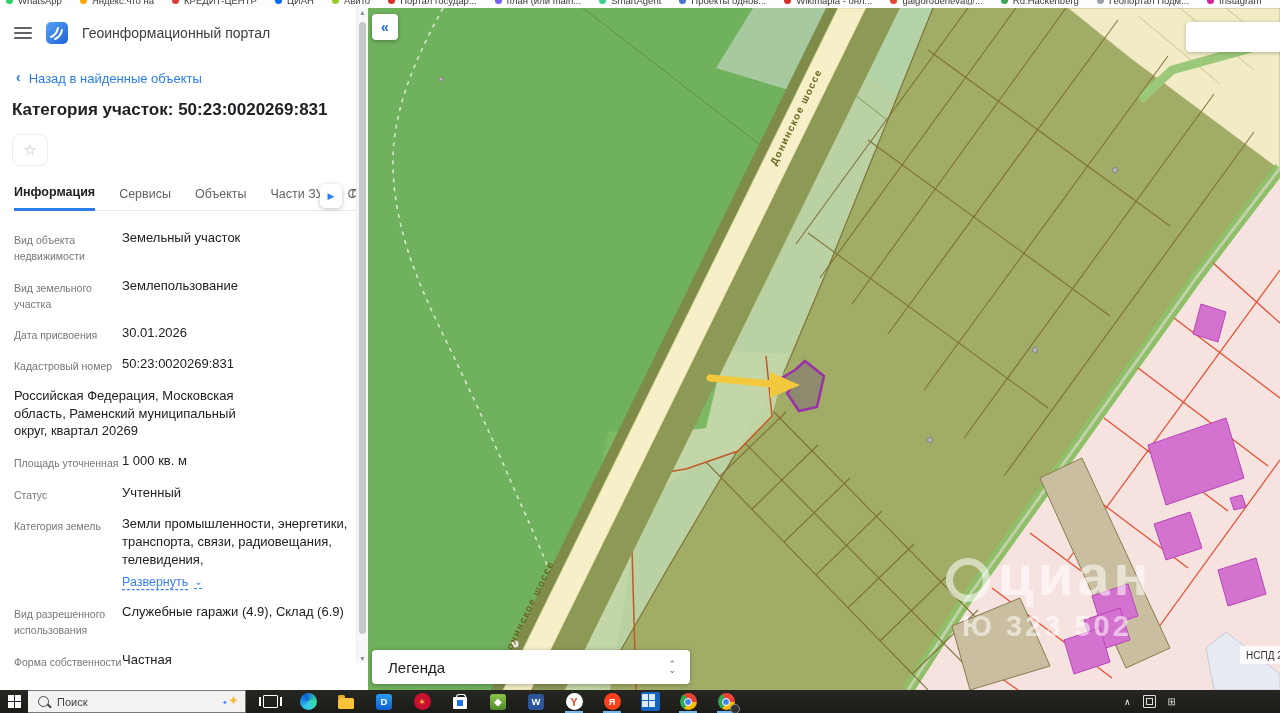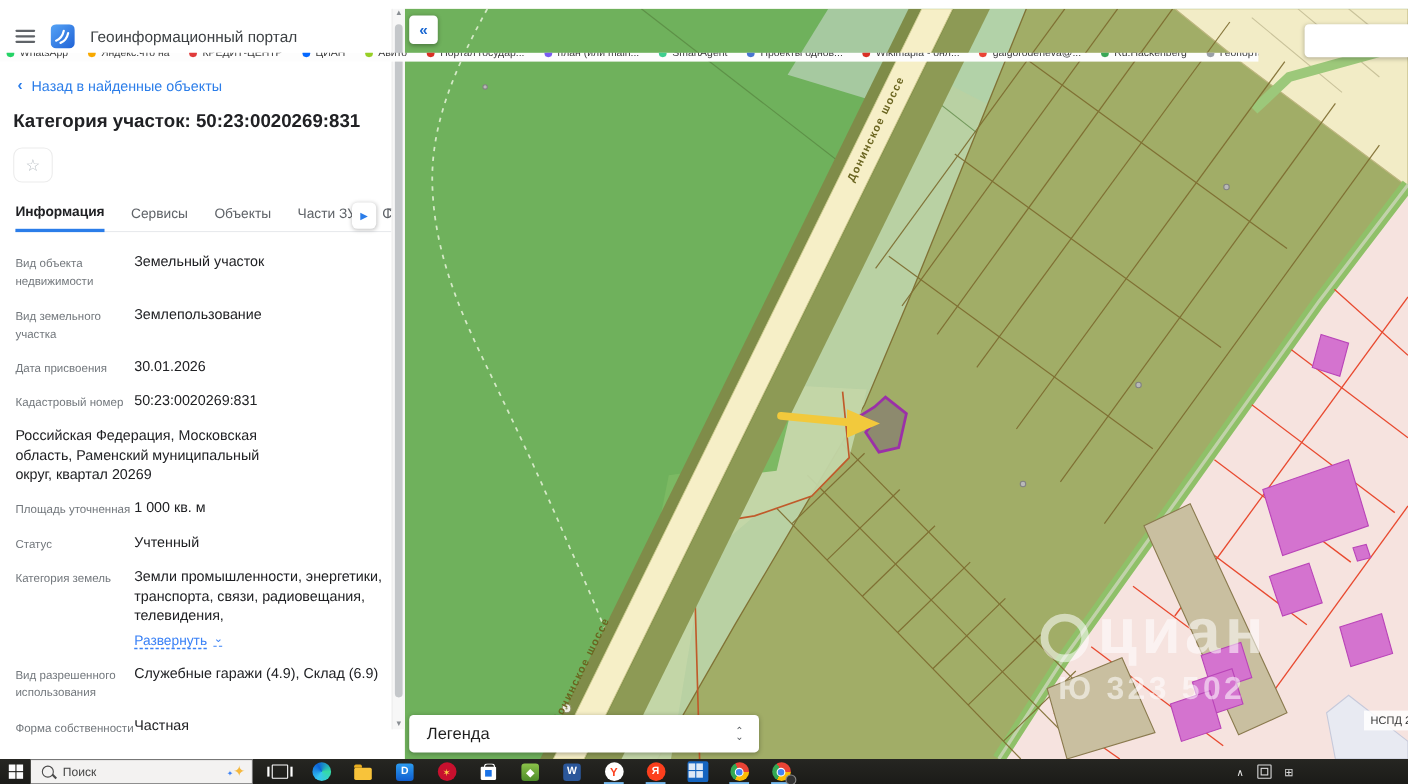--- a/index.html
+++ b/index.html
@@ -1,19 +1,19 @@
 <!DOCTYPE html>
 <html><head>
 <meta charset="utf-8">
 <style>
   html,body{margin:0;padding:0;background:#ddd;}
   .screen{position:relative;width:1280px;height:713px;overflow:hidden;background:#fff;
           font-family:"Liberation Sans",sans-serif;-webkit-font-smoothing:antialiased;}
   
-  .bookmarks{position:absolute;left:0;top:0;width:1144px;height:8px;background:#fdfdfd;overflow:hidden;z-index:30;margin-top:48px;}
+  .bookmarks{position:absolute;left:0;top:0;width:1280px;height:8px;background:#fdfdfd;overflow:hidden;z-index:30;}
   .bookmarks-inner{position:absolute;left:6px;top:-8px;display:flex;align-items:center;gap:18px;height:16px;white-space:nowrap;}
   .bm{display:flex;align-items:center;gap:5px;font-size:9.5px;color:#3a3a3a;}
   .bm .fav{width:7px;height:7px;border-radius:50%;flex:none;}
   
   .panel{position:absolute;left:0;top:8px;width:356px;height:682px;background:#fff;overflow:hidden;z-index:10;}
   .p-header{display:flex;align-items:center;gap:14px;padding:10px 0 0 14px;height:30px;}
   .burger{width:18px;display:flex;flex-direction:column;gap:3px;cursor:pointer;}
   .burger i{height:2px;background:#5f6368;border-radius:1px;display:block;}
   .p-title{font-size:14px;color:#3c4043;}
   .backlink{display:flex;align-items:center;gap:8px;margin:22px 0 0 16px;color:#2b7de9;font-size:13px;cursor:pointer;}
@@ -60,21 +60,21 @@
   .wm-text1{font-size:58px;font-weight:bold;letter-spacing:4px;line-height:1;}
   .wm-text2{font-size:29px;font-weight:bold;letter-spacing:3px;margin:6px 0 0 16px;}
   .attribution{position:absolute;left:872px;top:638px;width:60px;height:18px;background:rgba(255,255,255,.85);
                font-size:10px;color:#333;display:flex;align-items:center;padding-left:6px;}
   
   .taskbar{position:absolute;left:0;top:690px;width:1280px;height:23px;background:linear-gradient(#262622,#1b1b18);
            display:flex;align-items:center;z-index:40;}
   .tb-start{width:28px;height:23px;display:flex;align-items:center;justify-content:center;}
   .winlogo{display:grid;grid-template-columns:6px 6px;grid-template-rows:6px 6px;gap:1px;}
   .winlogo i{background:#fdfdfd;display:block;}
-  .tb-search{position:relative;width:202px;height:23px;background:#f3f2f1;display:flex;align-items:center;gap:8px;
+  .tb-search{position:relative;width:218px;height:23px;background:#f3f2f1;display:flex;align-items:center;gap:8px;
              padding-left:10px;box-sizing:border-box;border:1px solid #777;border-left:none;}
   .tb-search .mag{width:9px;height:9px;border:1.6px solid #4a4a4a;border-radius:50%;position:relative;flex:none;}
   .tb-search .mag::after{content:"";position:absolute;width:5px;height:1.6px;background:#4a4a4a;
                          transform:rotate(45deg);right:-4px;bottom:-1px;}
   .tb-search .q{font-size:11px;color:#444;}
   .sparkle{position:absolute;right:6px;top:2px;color:#f5b83d;font-size:13px;}
   .sparkle::after{content:"✦";position:absolute;left:-6px;top:6px;font-size:7px;color:#4285f4;}
   .tb-icons{display:flex;align-items:center;margin-left:12px;gap:14px;}
   .tb-icon{width:24px;height:23px;display:flex;align-items:center;justify-content:center;position:relative;cursor:pointer;}
   .tb-icon.running::after{content:"";position:absolute;left:3px;right:3px;bottom:0;height:2px;background:#76b9ed;}

